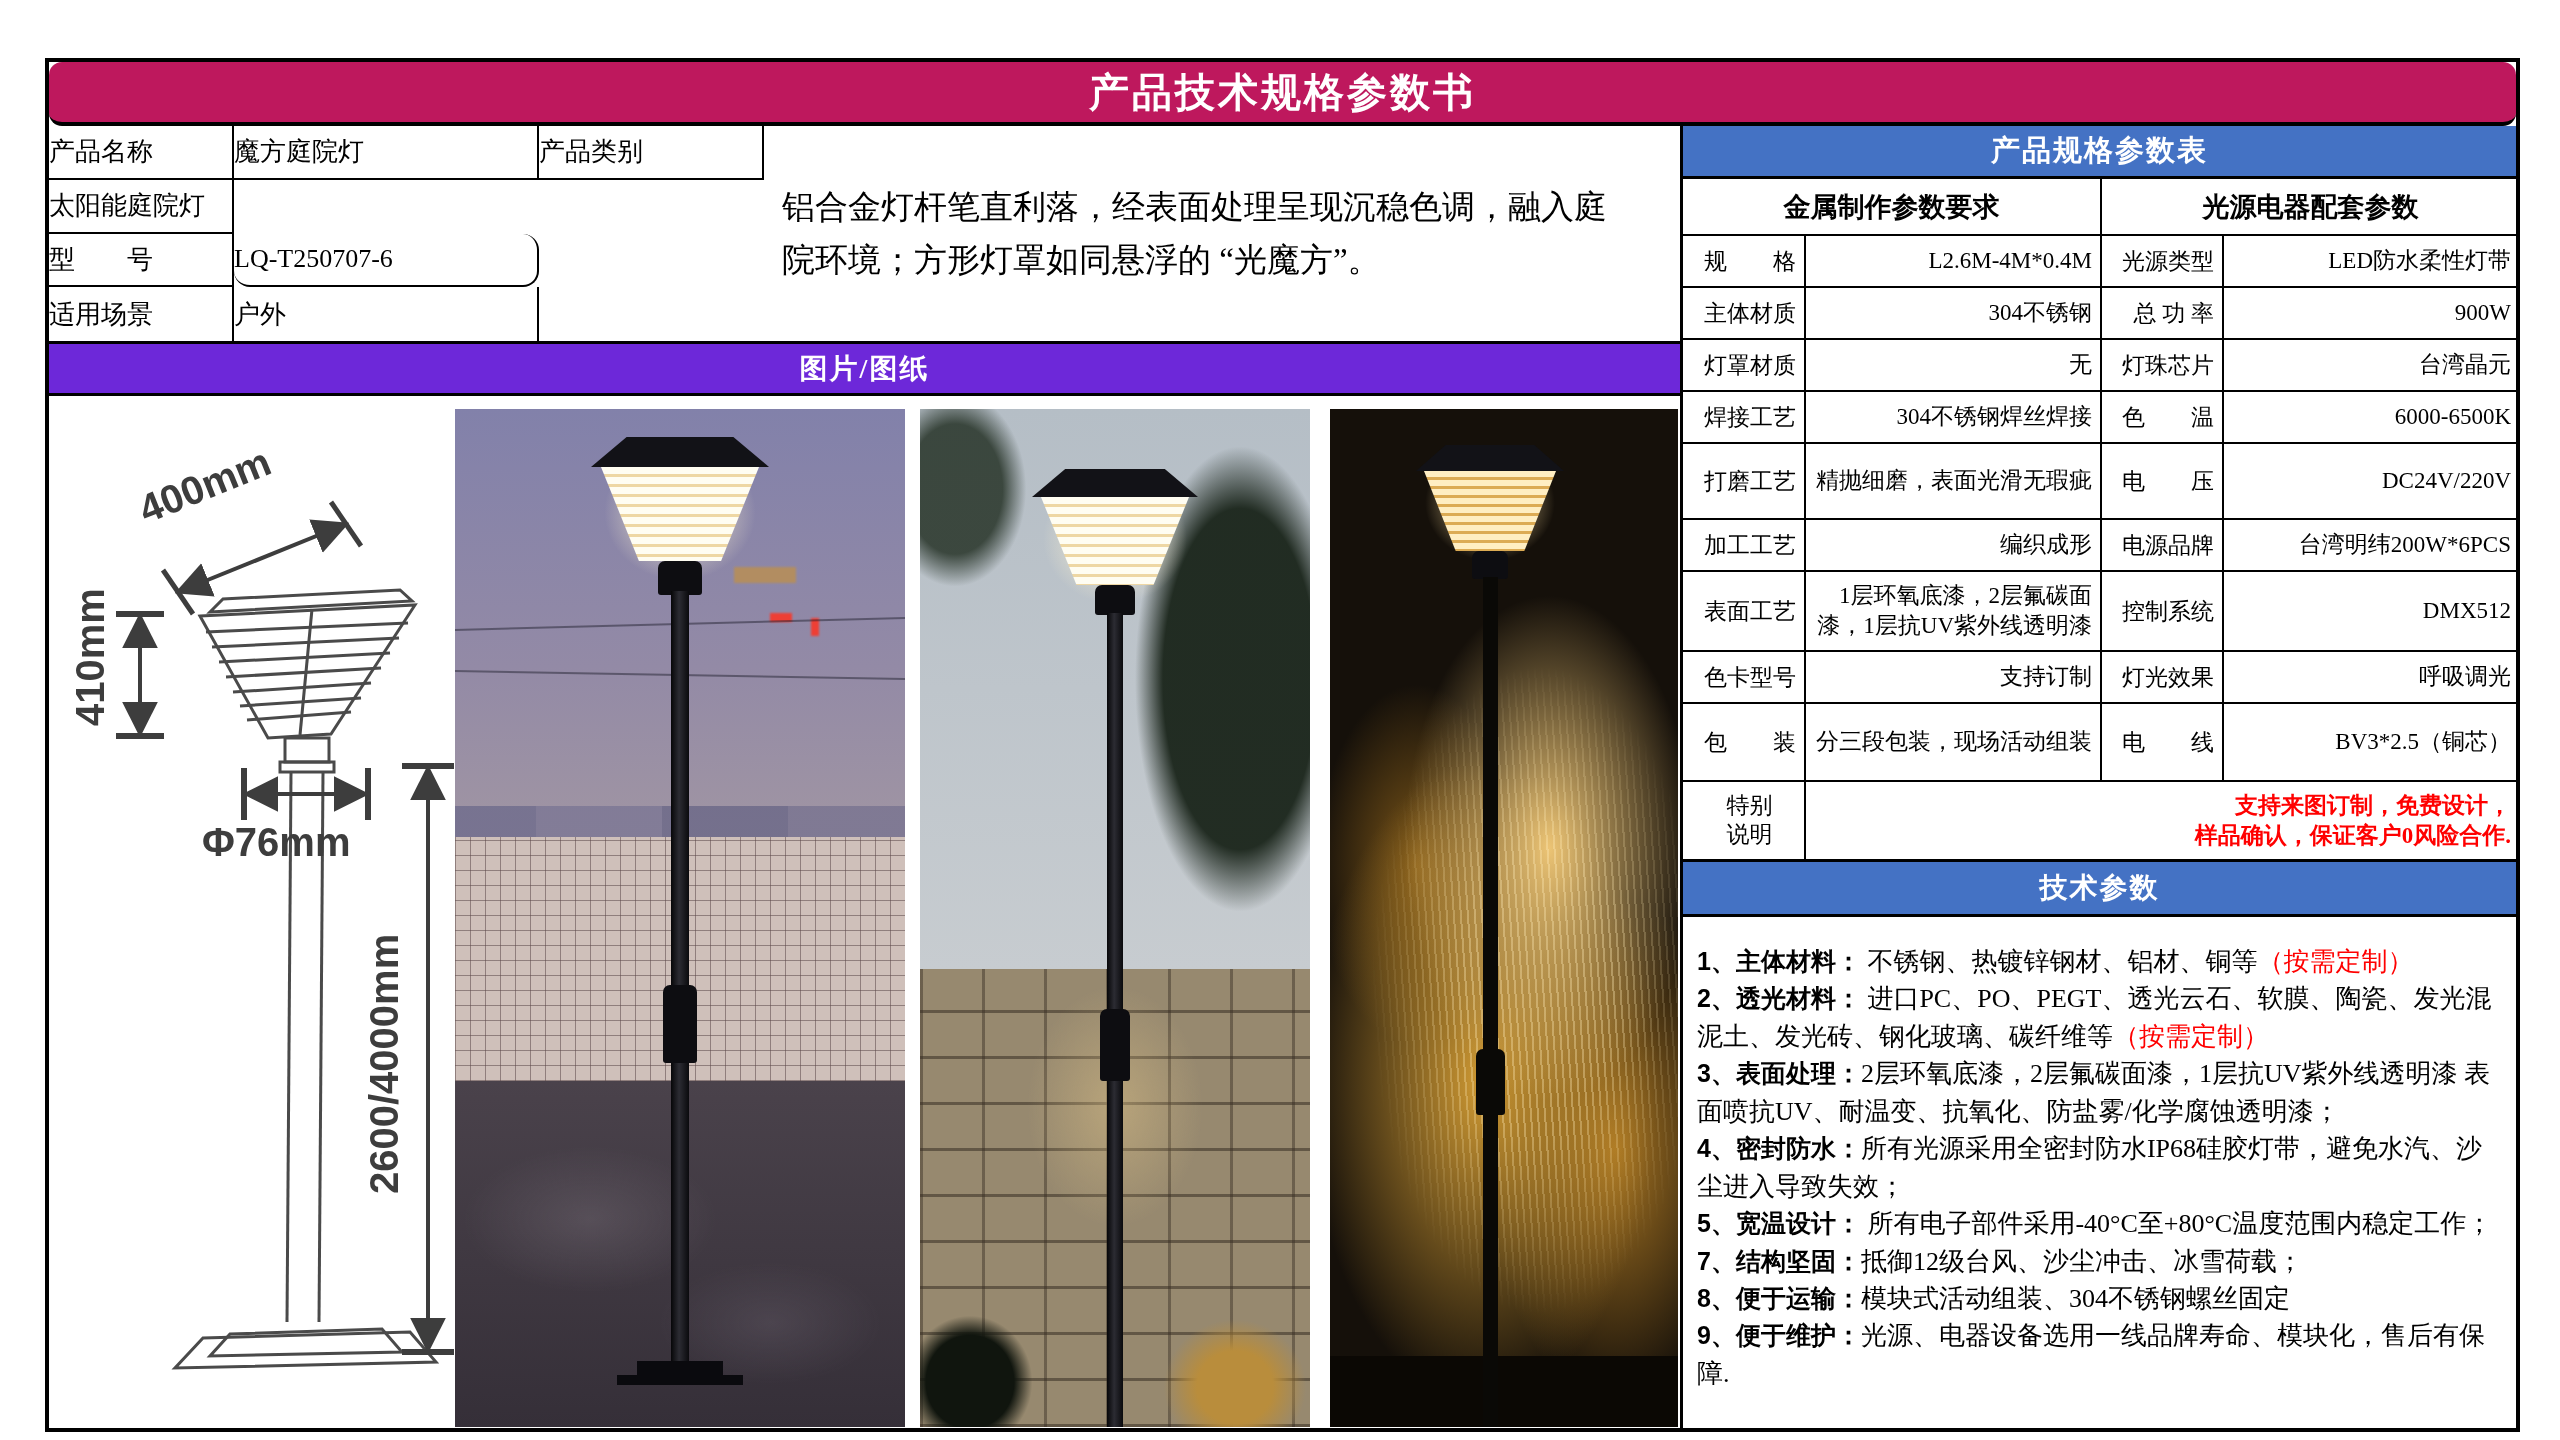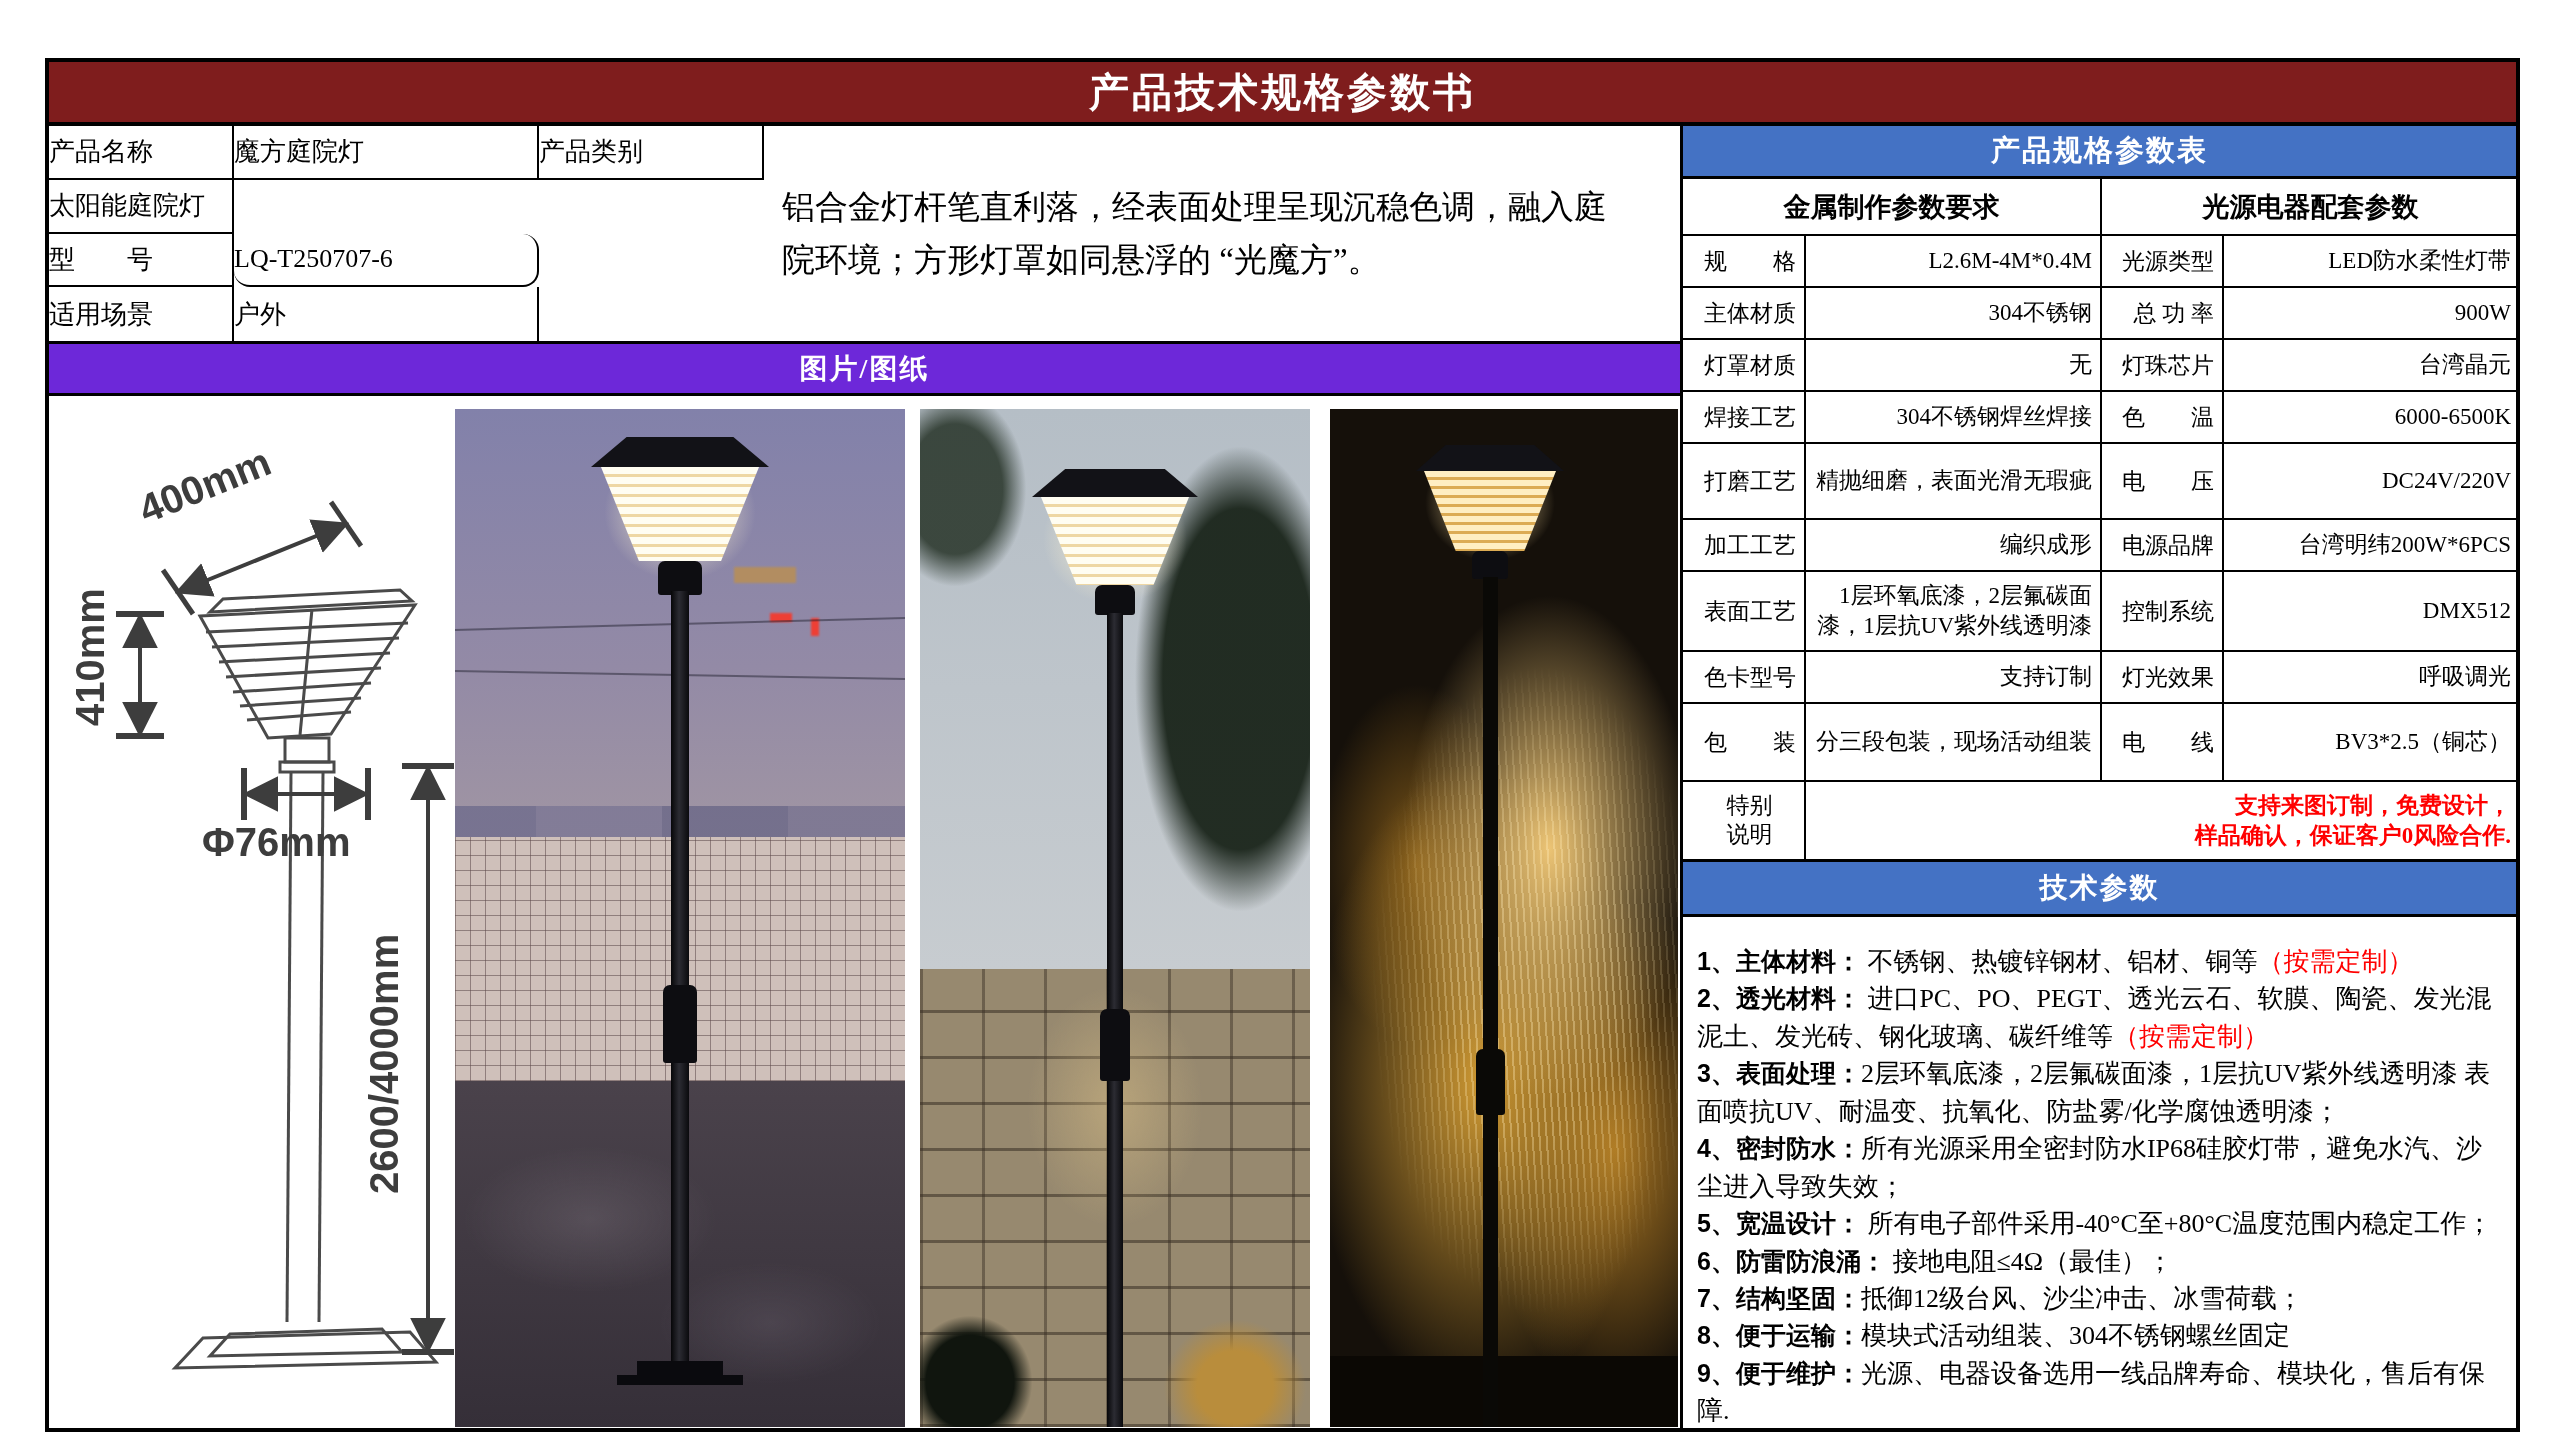--- a/index.html
+++ b/index.html
@@ -2,23 +2,23 @@
 <html><head>
 <meta charset="utf-8">
 <style>
   * { margin:0; padding:0; box-sizing:border-box; }
   html,body { background:#ffffff; }
   .page { position:relative; width:2560px; height:1440px; background:#ffffff;
           font-family:"Liberation Serif","DejaVu Serif",serif; color:#000; overflow:hidden; }
   .doc { position:absolute; left:45px; top:58px; width:2475px; height:1374px;
          border:4px solid #000; display:flex; flex-direction:column; background:#fff; }
   
-  .title-bar { height:64px; background:#7f1d1d; border-bottom:4px solid #000;
+  .title-bar { height:64px; background:#be185d; border-bottom:4px solid #000;
                display:flex; align-items:center; justify-content:center;
-               color:#fff; font-size:40px; font-weight:bold; letter-spacing:3px; }
+               color:#fff; font-size:40px; font-weight:bold; letter-spacing:3px;border-radius:13px; }
   .body-row { flex:1; display:flex; min-height:0; }
   .left-col { width:1631px; display:flex; flex-direction:column; min-width:0; }
   .right-col { flex:1; border-left:3px solid #000; display:flex; flex-direction:column; min-width:0; }
   
   .info { display:grid; grid-template-columns:185px 305px 225px 1fr;
           grid-template-rows:repeat(4,1fr); height:218px; border-bottom:3px solid #000; }
   .ic { border-right:2px solid #000; border-bottom:2px solid #000;
         display:flex; align-items:center; justify-content:flex-start;
         font-size:26px; text-align:center; }
   .ic.r4 { border-bottom:none; }
@@ -353,21 +353,20 @@
         <div class="tech-header">
           <span>技术参数</span>
         </div>
 
         <div class="tech-list">
           <div class="ti"><b>1、主体材料：</b><span> 不锈钢、热镀锌钢材、铝材、铜等</span><span class="red">（按需定制）</span></div>
           <div class="ti"><b>2、透光材料：</b><span> 进口PC、PO、PEGT、透光云石、软膜、陶瓷、发光混泥土、发光砖、钢化玻璃、碳纤维等</span><span class="red">（按需定制）</span></div>
           <div class="ti"><b>3、表面处理：</b><span>2层环氧底漆，2层氟碳面漆，1层抗UV紫外线透明漆 表面喷抗UV、耐温变、抗氧化、防盐雾/化学腐蚀透明漆；</span><span class="red"></span></div>
           <div class="ti"><b>4、密封防水：</b><span>所有光源采用全密封防水IP68硅胶灯带，避免水汽、沙尘进入导致失效；</span><span class="red"></span></div>
           <div class="ti"><b>5、宽温设计：</b><span> 所有电子部件采用-40°C至+80°C温度范围内稳定工作；</span><span class="red"></span></div>
-          <div class="ti"><b>6、防雷防浪涌：</b><span> 接地电阻≤4Ω（最佳）；</span><span class="red"></span></div>
           <div class="ti"><b>7、结构坚固：</b><span>抵御12级台风、沙尘冲击、冰雪荷载；</span><span class="red"></span></div>
           <div class="ti"><b>8、便于运输：</b><span>模块式活动组装、304不锈钢螺丝固定</span><span class="red"></span></div>
           <div class="ti"><b>9、便于维护：</b><span>光源、电器设备选用一线品牌寿命、模块化，售后有保障.</span><span class="red"></span></div>
         </div>
       </div>
     </div>
   </div>
 </div>
 
 </body></html>

